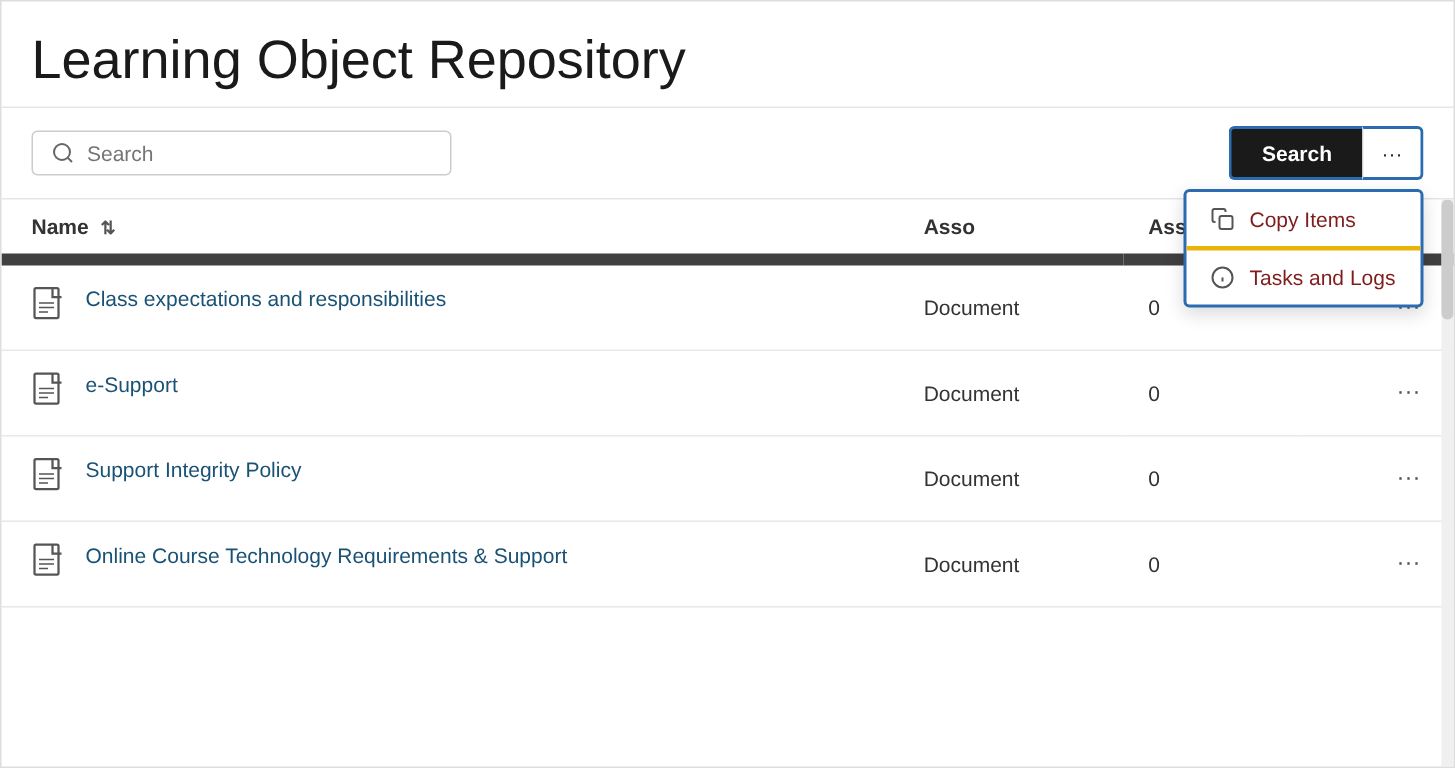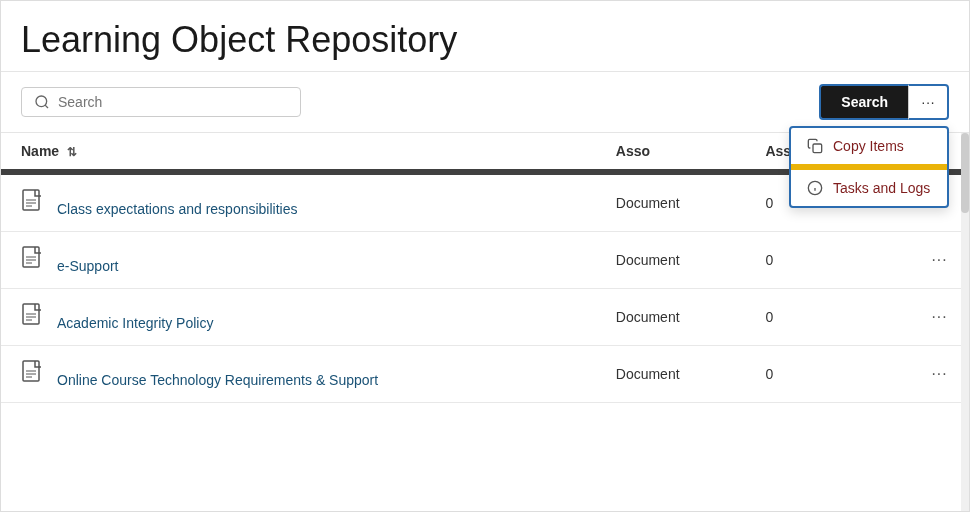--- a/index.html
+++ b/index.html
@@ -106,40 +106,40 @@
       display: flex;
       align-items: center;
       gap: 10px;
       padding: 10px 16px;
       font-size: 14px;
       color: #7f1d1d;
       cursor: pointer;
       white-space: nowrap;
     }
     .dropdown-item + .dropdown-item {
-      border-top: 6px solid #eab308;
+      border-top: 3px solid #eab308;
     }
     .dropdown-icon {
       width: 16px;
       height: 16px;
       color: #555;
       flex-shrink: 0;
     }
     .table-container {
       flex: 1;
       overflow-y: auto;
       position: relative;
     }
     table {
       width: 100%;
       border-collapse: collapse;
       font-size: 14px;
     }
     thead tr {
-      border-bottom: 6px solid #404040;
+      border-bottom: 8px solid #404040;
       margin-left: 12px;
     }
     th {
       text-align: left;
       padding: 10px 16px;
       font-weight: 600;
       color: #333;
       font-size: 14px;
       white-space: nowrap;
     }
@@ -159,21 +159,21 @@
     tbody tr {
       border-bottom: 1px solid #e8e8e8;
     }
     td {
       padding: 14px 16px;
       vertical-align: middle;
     }
     td.name-cell {
       padding-left: 20px;
       display: flex;
-      align-items: flex-end;
+      align-items: flex-start;
       gap: 12px;
     }
     .doc-icon {
       width: 24px;
       height: 28px;
       flex-shrink: 0;
       color: #555;
     }
     .item-name {
       font-size: 14px;
@@ -323,21 +323,21 @@
     </tr>
           <tr>
       <td class="name-cell">
         <svg class="doc-icon" viewBox="0 0 24 28" fill="none" stroke="#555" stroke-width="1.5">
           <rect x="2" y="1" width="16" height="20" rx="1" ry="1"></rect>
           <path d="M14 1 L14 7 L20 7"></path>
           <path d="M5 11 L15 11" stroke-width="1"></path>
           <path d="M5 14 L15 14" stroke-width="1"></path>
           <path d="M5 17 L11 17" stroke-width="1"></path>
         </svg>
-        <a class="item-name">Academic Integrity Policy</a>
+        <a class="item-name">Support Integrity Policy</a>
       </td>
       <td>Document</td>
       <td>0</td>
       <td>
         <div class="row-actions">
           <button class="row-more-btn">···</button>
         </div>
       </td>
     </tr>
           <tr>

